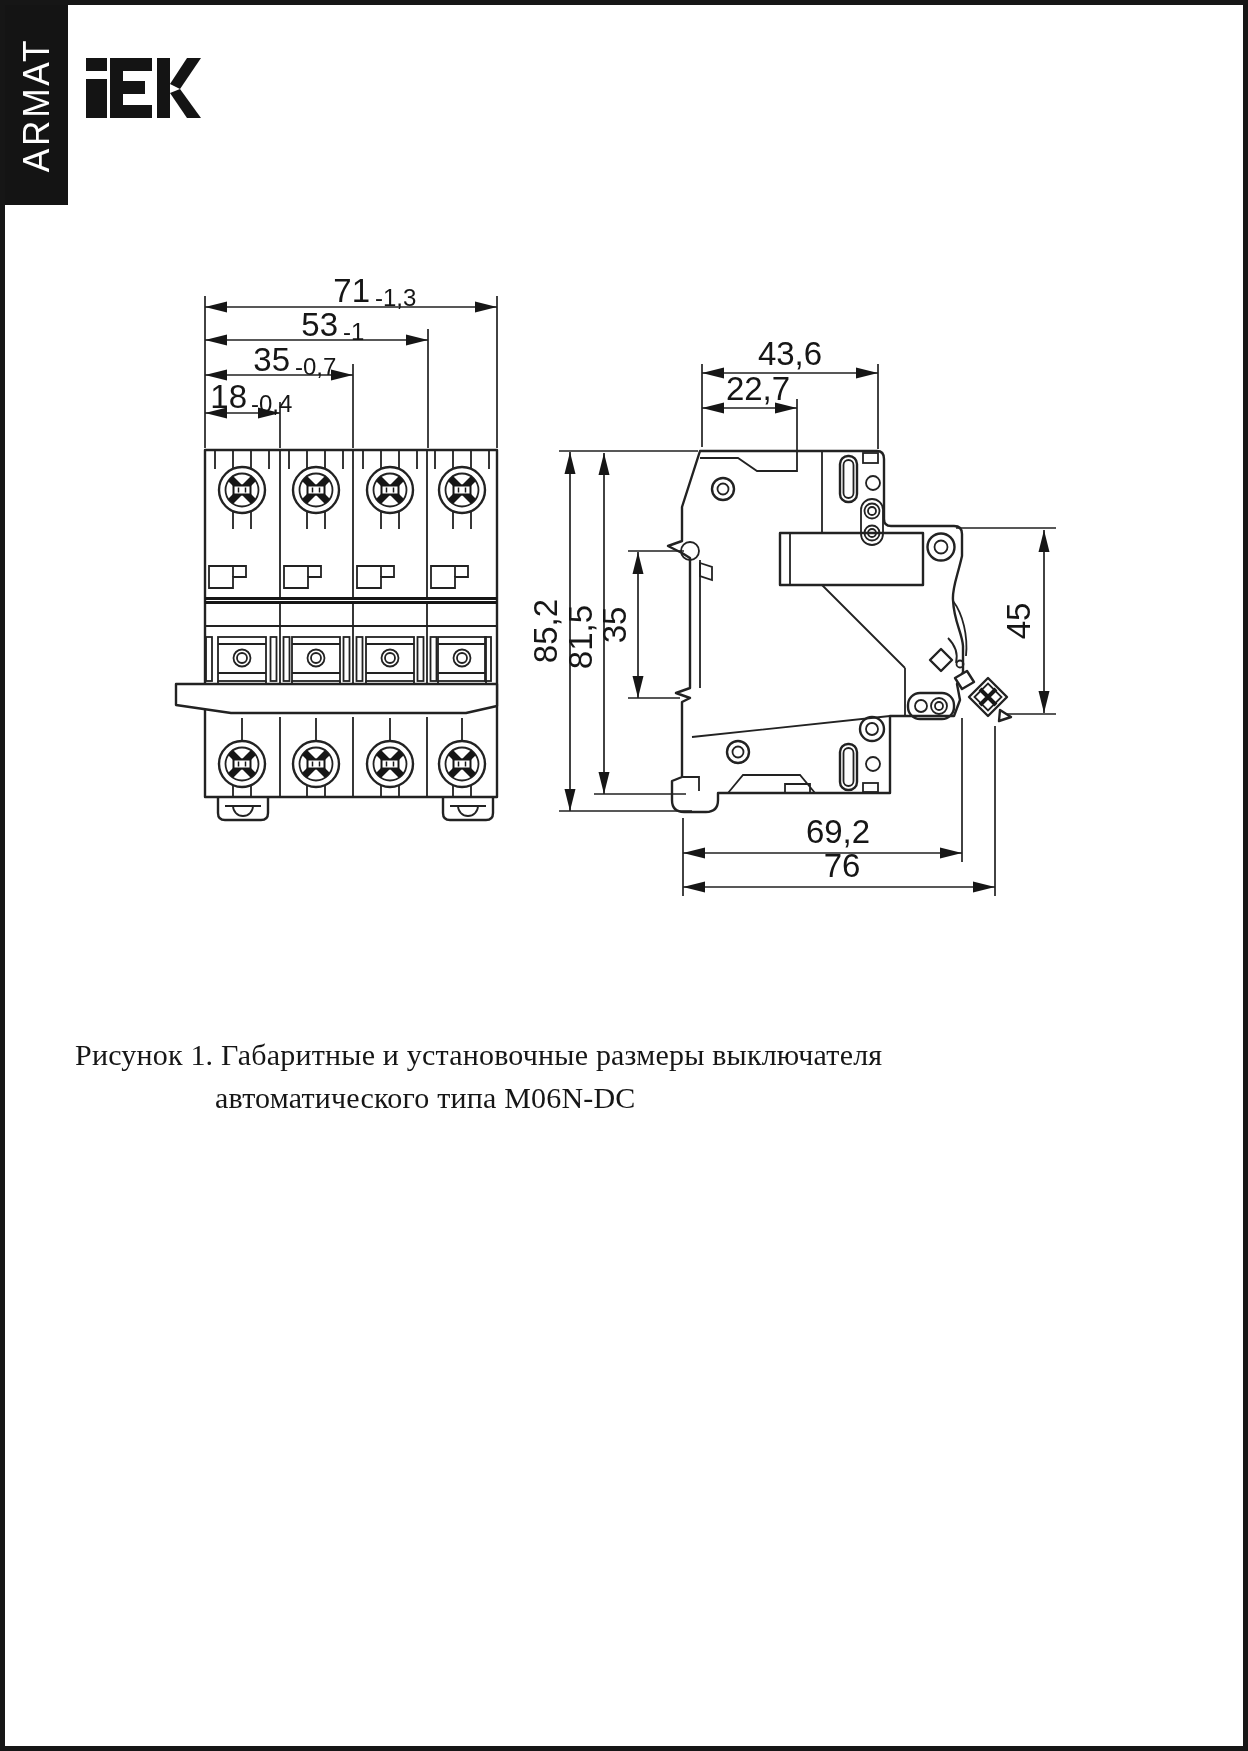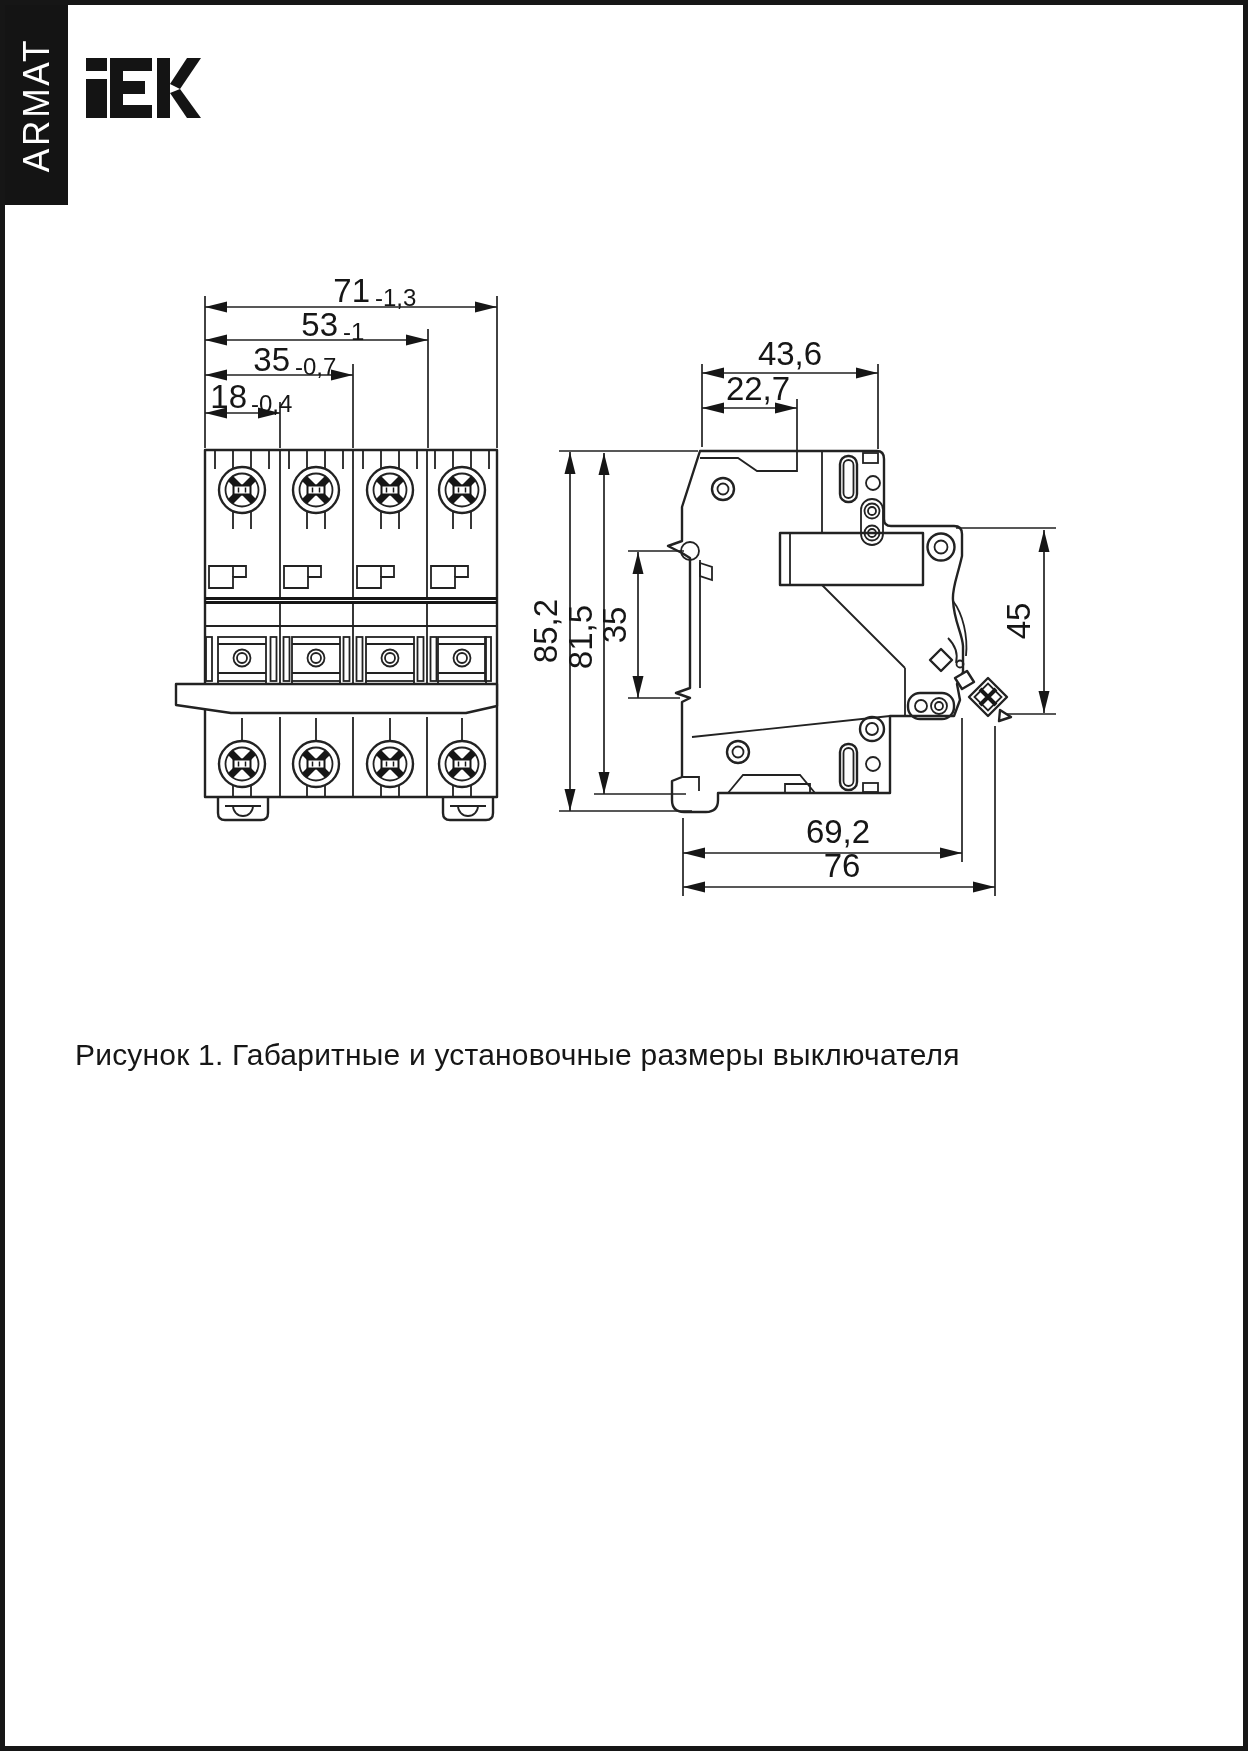--- a/index.html
+++ b/index.html
@@ -13,21 +13,21 @@
   }
   .brand-bar span{
     position:absolute;left:50%;top:50%;
     transform:translate(-50%,-50%) rotate(-90deg) scaleX(.95);
     color:#ffffff;font-size:37px;letter-spacing:3px;white-space:nowrap;
   }
   .logo{position:absolute;left:80px;top:52px;width:116px;height:62px;}
   .drawing{position:absolute;left:-5px;top:-5px;width:1248px;height:1751px;}
   .caption{
     position:absolute;left:70px;top:1028px;font-size:30px;line-height:43px;
-    color:#161616;letter-spacing:0.2px;white-space:nowrap;
+    color:#161616;letter-spacing:0.2px;white-space:nowrap;font-family:Liberation Serif, serif;
   }
   .caption .cap2{margin-left:140px;}
   svg text{fill:#161616;font-family:"Liberation Sans",sans-serif;}
   .ln  {stroke:#222;stroke-width:2.4;fill:none;stroke-linejoin:round;stroke-linecap:butt;}
   .lnf {stroke:#222;stroke-width:2.4;fill:#fff;stroke-linejoin:round;}
   .thin{stroke:#222;stroke-width:1.8;fill:none;}
   .dim {stroke:#222;stroke-width:1.7;fill:none;}
   .arw {fill:#161616;stroke:none;}
   .thk {stroke:#161616;stroke-width:3;fill:none;}
   .dimtxt{font-size:33px;}
@@ -275,15 +275,16 @@
     </g>
     <g>
       <path class="dim" d="M995,726 V896 M683,887 H995"></path>
       <path class="arw" d="M683,887 l22,-5.5 v11 Z M995,887 l-22,-5.5 v11 Z"></path>
       <text class="dimtxt" x="842" y="877" text-anchor="middle">76</text>
     </g>
   </svg>
 
   <div class="caption">
     <div>Рисунок 1. Габаритные и установочные размеры выключателя</div>
+    <div class="cap2">автоматического типа M06N-DC</div>
   </div>
 
 </div>
 
 </body></html>

